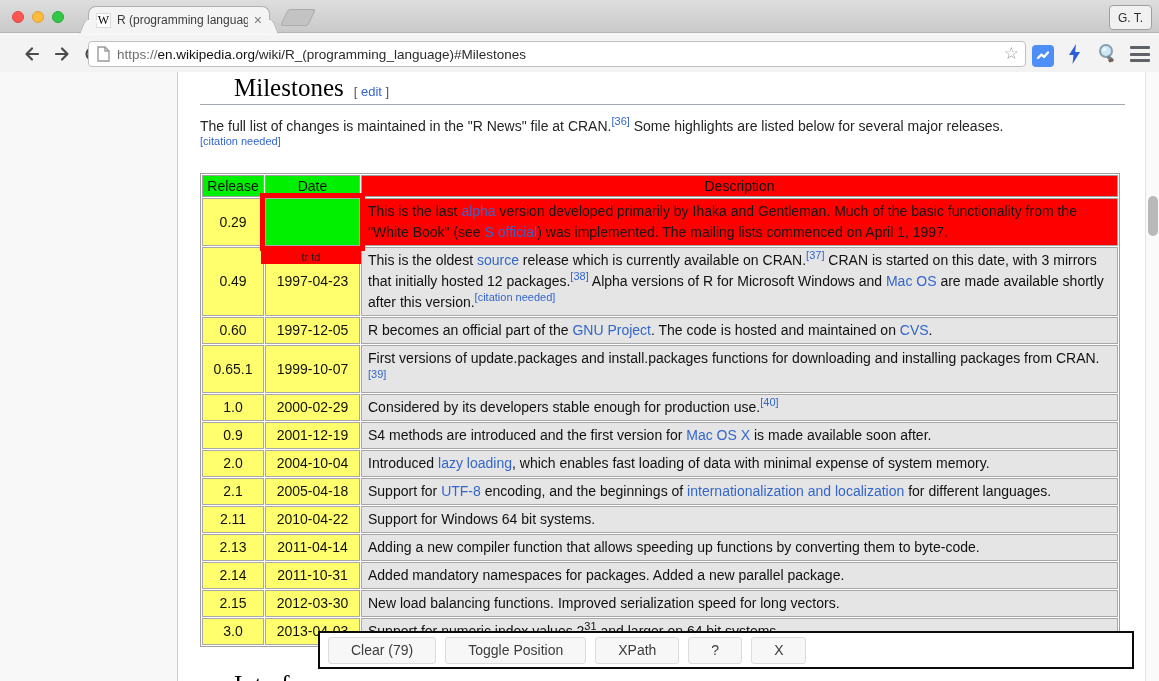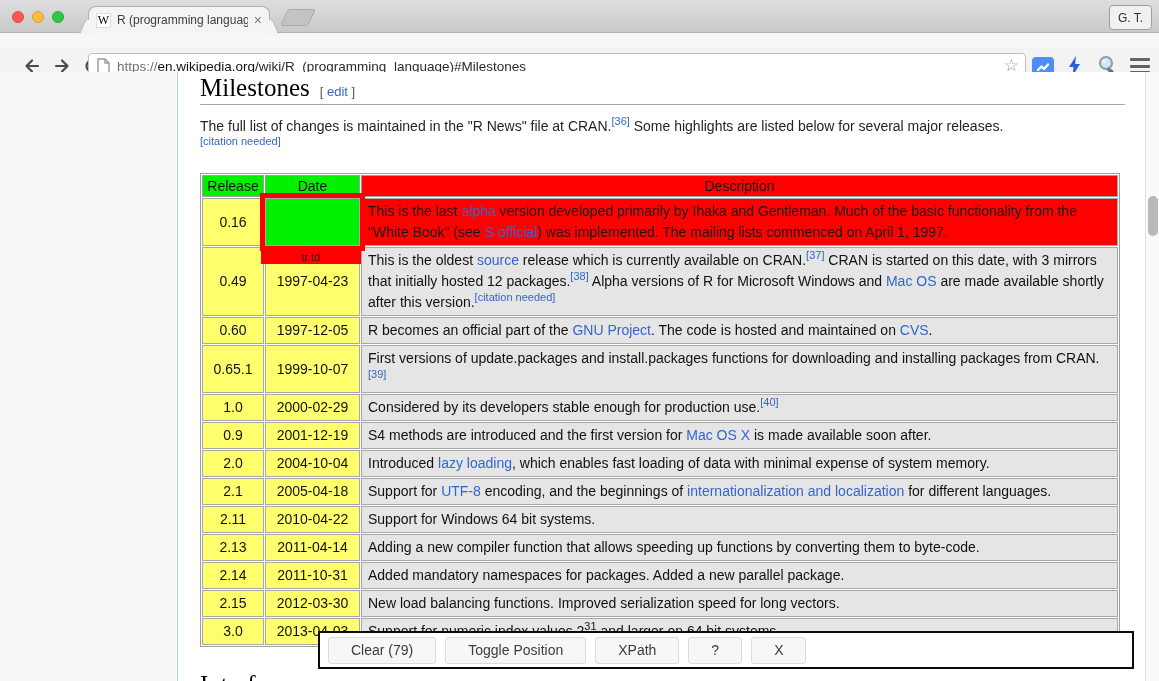--- a/index.html
+++ b/index.html
@@ -49,21 +49,21 @@
     background:#c3c3c3; border:1px solid #ababab; border-radius:3px;
     transform:skewX(-25deg); z-index:1;
   }
   .profile-chip {
     position:absolute; right:7px; top:5px; height:25px; padding:0 8px;
     background:#f1f1f1; border:1px solid #9f9f9f; border-radius:4px;
     font-size:12px; color:#2e2e2e; display:flex; align-items:center;
   }
 
   .toolbar {
-    position:absolute; top:47px; left:0; width:100%; height:38px;
+    position:absolute; top:35px; left:0; width:100%; height:38px;
     background:#f3f3f3; border-bottom:1px solid #b2b2b2;
     display:flex; align-items:center;padding-left:15px;
   }
   .navbtn { width:26px; height:26px; margin-left:4px; display:flex; align-items:center; justify-content:center; flex:none; }
   .urlbar {
     position:absolute; left:88px; top:6px; width:938px; height:26px;
     background:#fff; border:1px solid #bfbfbf; border-radius:4px;
     display:flex; align-items:center; padding:0 6px 0 8px; gap:7px;
   }
   .url-text { font-size:13.5px; white-space:nowrap; overflow:hidden; flex:1; }
@@ -88,21 +88,21 @@
     padding:2px 20px 0 22px; overflow:hidden;
   }
   .scrollbar {
     position:absolute; right:0; top:0; width:14px; height:100%;
     background:#fafafa; border-left:1px solid #e2e2e2;
   }
   .scroll-thumb { position:absolute; top:124px; left:2px; width:10px; height:40px; background:#b9b9b9; border-radius:6px; }
 
   h2.wiki-h {
     font-family:"Liberation Serif", serif; font-weight:normal;
-    font-size:25px; color:#000; display:flex; align-items:baseline; gap:10px;
+    font-size:25px; color:#000; display:flex; align-items:baseline; gap:10px;margin-left:34px;
   }
   .editsection { font-family:"Liberation Sans", sans-serif; font-size:13px; }
   .editsection .bracket { color:#54595d; }
   .editsection a { color:#3366cc; }
   hr.wiki-rule { border:none; border-top:1px solid #a2a9b1; margin:2px 0 0 0; }
 
   .intro { margin-top:12px; max-width:812px; font-size:14px; line-height:19.5px; color:#252525; }
   .wlink { color:var(--link_blue); cursor:pointer; }
   .it { }
   sup { font-size:11px; line-height:0; }
@@ -245,21 +245,21 @@
     <table class="milestones">
       <thead>
         <tr>
           <th class="th-sel">Release</th>
           <th class="th-sel">Date</th>
           <th class="th-rej">Description</th>
         </tr>
       </thead>
       <tbody>
           <tr class="sel-row">
-    <td class="c-release">0.16</td>
+    <td class="c-release">0.29</td>
     <td class="c-date sel-date">
               <div class="sg-tooltip">tr td</div>
             </td>
     <td class="c-desc"><span>This is the last </span><span class="wlink">alpha</span><span> version developed primarily by Ihaka and Gentleman. Much of the basic functionality from the "White Book" (see </span><span class="wlink">S official</span><span>) was implemented. The mailing lists commenced on April 1, 1997.</span></td>
   </tr>
           <tr>
     <td class="c-release">0.49</td>
     <td class="c-date">1997-04-23</td>
     <td class="c-desc"><span>This is the oldest </span><span class="wlink">source</span><span> release which is currently available on CRAN.</span><sup class="wlink">[37]</sup><span> CRAN is started on this date, with 3 mirrors that initially hosted 12 packages.</span><sup class="wlink">[38]</sup><span> Alpha versions of R for Microsoft Windows and </span><span class="wlink">Mac OS</span><span> are made available shortly after this version.</span><sup class="wlink it">[citation needed]</sup></td>
   </tr>

